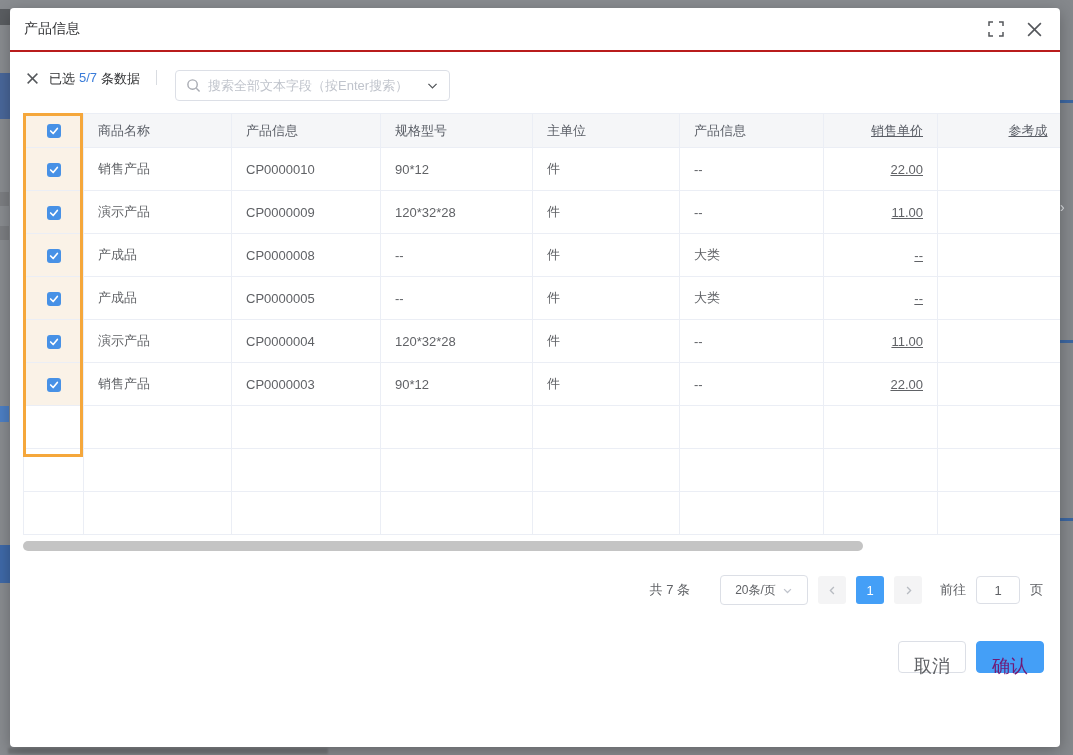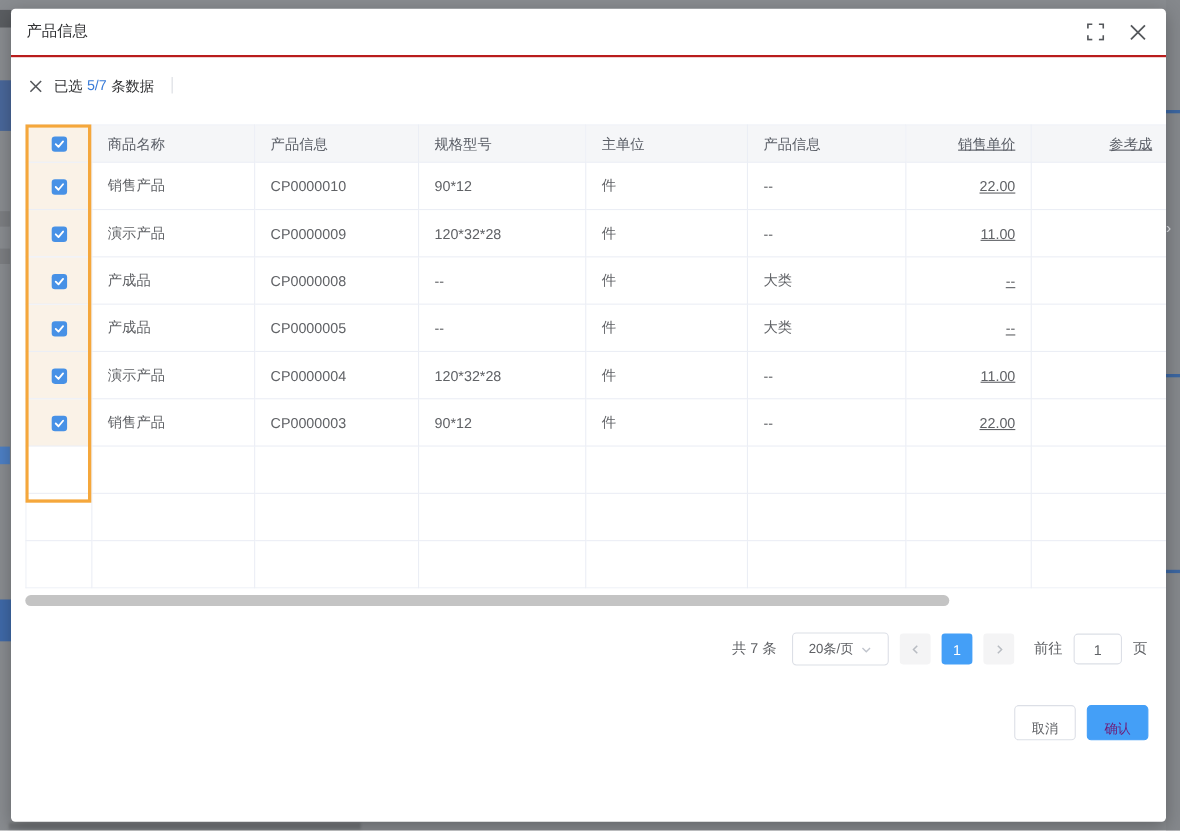--- a/index.html
+++ b/index.html
@@ -102,21 +102,21 @@
   .hscroll-thumb{
     position:absolute;left:0;top:0;height:10px;width:840px;
     background:#c4c4c4;border-radius:5px;cursor:pointer;
   }
 
   
   .pagination{
     display:flex;align-items:center;justify-content:flex-end;
     margin-top:24px;padding-right:17px;gap:10px;color:var(--text);
   }
-  .page-total{margin-right:4px;}
+  .page-total{margin-right:20px;}
   .page-size{
     width:88px;height:30px;border:1px solid var(--ctl-border);border-radius:4px;
     display:flex;align-items:center;justify-content:center;gap:6px;
     font-size:12px;color:var(--text);cursor:pointer;background:#fff;
   }
   .page-size .chev{color:var(--muted);display:flex;}
   .page-btn{
     width:28px;height:28px;border-radius:3px;background:#f4f4f5;
     display:flex;align-items:center;justify-content:center;
     color:#b8bcc2;cursor:pointer;border:none;
@@ -125,21 +125,21 @@
   .goto-label{margin-left:8px;}
   .goto-input{
     width:44px;height:28px;border:1px solid var(--ctl-border);border-radius:4px;
     text-align:center;font-size:13px;color:var(--text);outline:none;
     font-family:"Liberation Sans",sans-serif;
   }
 
   
   .footer{display:flex;justify-content:flex-end;gap:10px;margin-top:36px;padding-right:16px;}
   .btn{
-    height:32px;padding:12px 15px;border-radius:4px;font-size:12px;cursor:pointer;
+    height:32px;padding:12px 15px;border-radius:4px;font-size:18px;cursor:pointer;
     font-family:"Liberation Sans",sans-serif;
   }
   .btn-cancel{background:#fff;border:1px solid var(--ctl-border);color:var(--text);}
   .btn-confirm{background:var(--accent);border:1px solid var(--accent);color:#701a75;}
 </style>
 </head>
 <body>
 
 <div class="frag frag-topchar"></div>
 <div class="frag frag-lblue1"></div>
@@ -180,20 +180,32 @@
     <span class="clear-x">
       <svg width="13" height="13" viewBox="0 0 16 16" fill="none" stroke="currentColor" stroke-width="1.8">
         <path d="M2 2 L14 14"></path>
           <path d="M14 2 L2 14"></path>
       </svg>
     </span>
     <span class="sel-label">已选</span>
     <span class="sel-count">5/7</span>
     <span class="sel-suffix">条数据</span>
     <span class="v-divider"></span>
+    <div class="search-box">
+      <svg width="15" height="15" viewBox="0 0 16 16" fill="none" stroke="#a8abb2" stroke-width="1.5">
+        <circle cx="7" cy="7" r="5"></circle>
+          <path d="M11 11 L14.5 14.5"></path>
+      </svg>
+      <input class="search-input" type="text" placeholder="搜索全部文本字段（按Enter搜索）" style="">
+      <span class="search-chevron">
+        <svg width="13" height="13" viewBox="0 0 16 16" fill="none" stroke="currentColor" stroke-width="1.6">
+          <path d="M3 6 L8 11 L13 6"></path>
+        </svg>
+      </span>
+    </div>
   </div>
 
   <div class="table-wrap">
     <table>
       <colgroup id="cols">
           <col style="width: 60px;">
           <col style="width: 148px;">
           <col style="width: 149px;">
           <col style="width: 152px;">
           <col style="width: 147px;">

